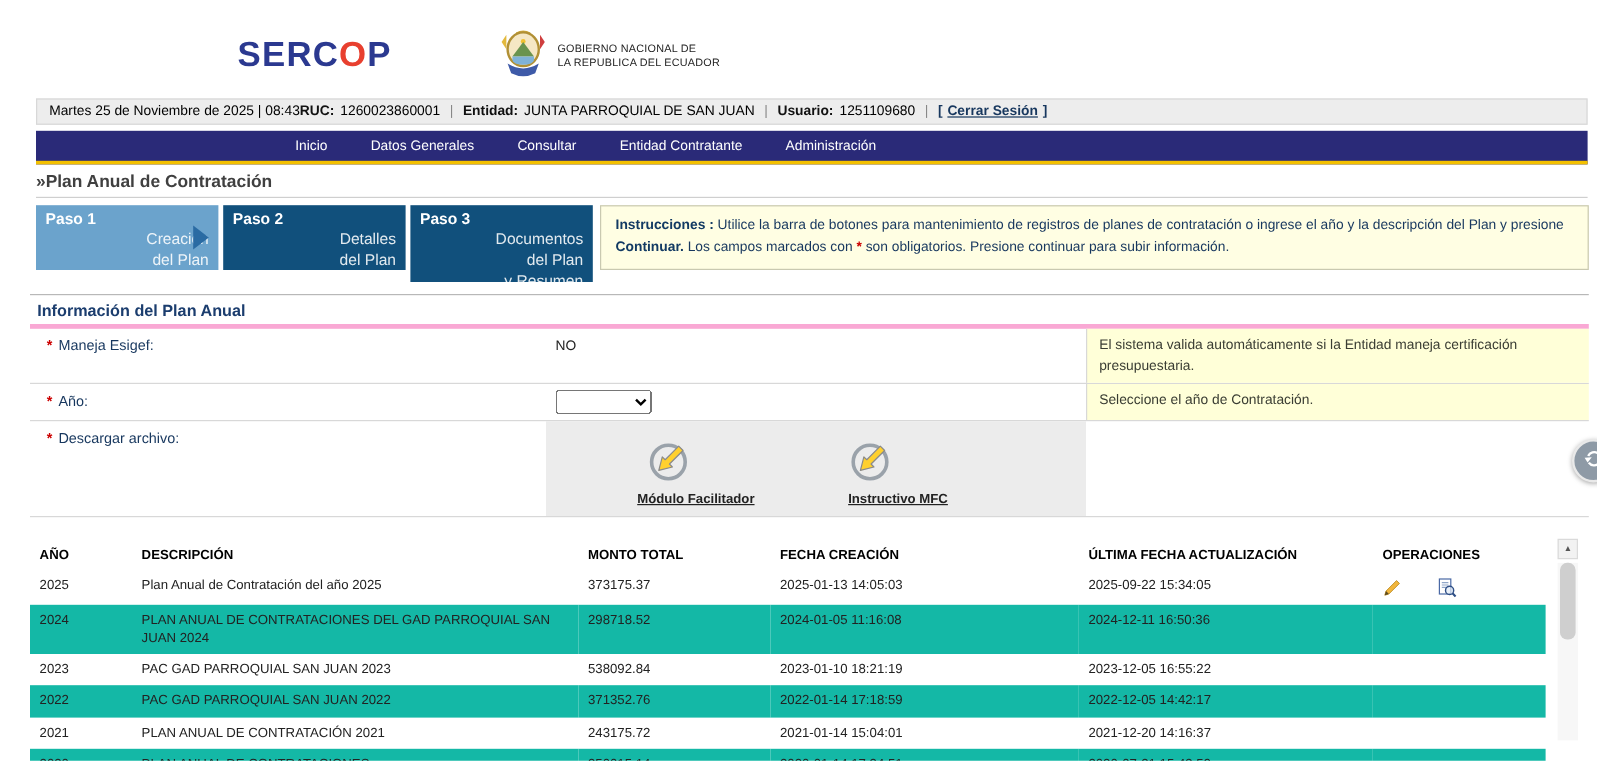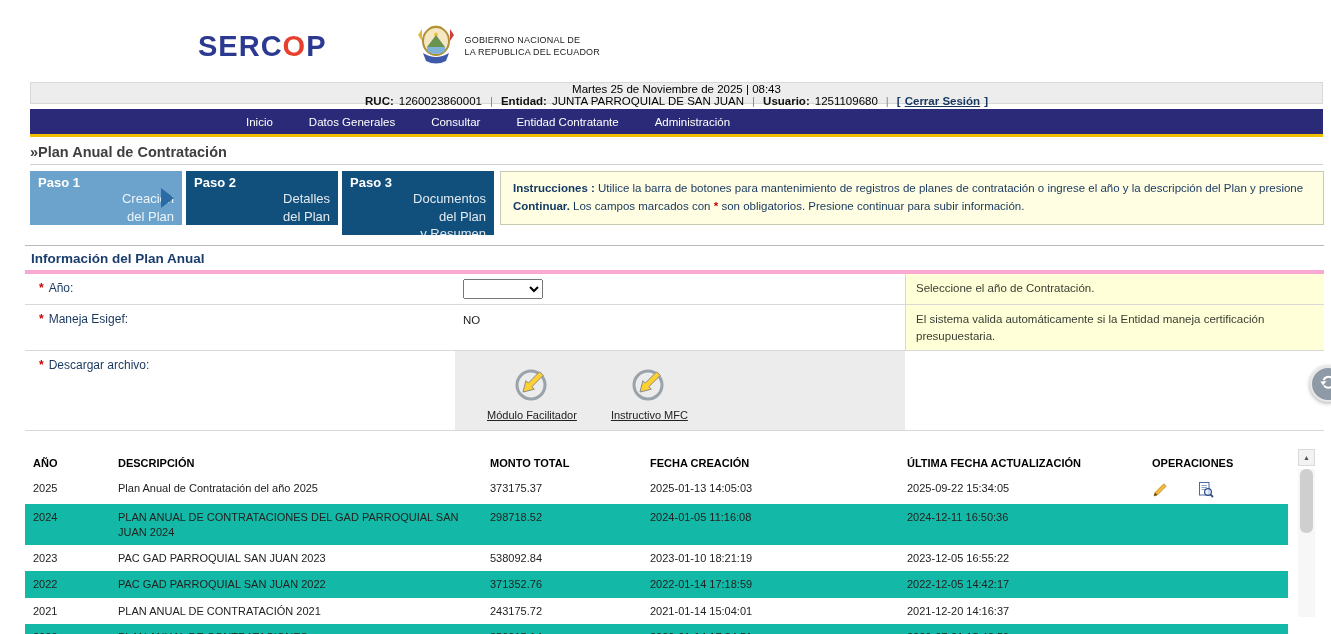--- a/index.html
+++ b/index.html
@@ -15,22 +15,22 @@
   .logo { margin-left: 168px; font-size: 29px; font-weight: bold; letter-spacing: 1px; white-space: nowrap; }
   .logo .lb { color: #2b3990; }
   .logo .lr { color: #e8402f; }
   .app-title { margin-left: 78px; font-size: 23px; font-weight: bold; color: #000; white-space: nowrap; }
   .gov { margin-left: 90px; display: flex; align-items: center; gap: 8px; }
   .gov-text { font-size: 9px; color: #222; line-height: 1.35; letter-spacing: .2px; white-space: nowrap; }
 
   
   .infobar {
     margin: 6px 8px 0 30px; height: 22px; background: #ededed; border: 1px solid #d8d8d8;
-    display: flex; align-items: center; justify-content: space-between; padding: 0 10px;
-    font-size: 11.5px; color: #000; white-space: nowrap; flex-direction: column;
+    display: flex; align-items: center; padding: 0 10px;
+    font-size: 11.5px; color: #000; white-space: nowrap;
   }
   .info-right { display: flex; align-items: center; gap: 5px; }
   .info-right b { color: #111; }
   .sep { color: #888; padding: 0 3px; }
   .logout { font-weight: bold; color: #17375e; display: flex; gap: 4px; }
   .logout .lnk { text-decoration: underline; cursor: pointer; }
 
   
   .nav {
     margin: 5px 8px 0 30px; background: #2a2a78; height: 28px;
@@ -74,21 +74,21 @@
   .row-anio select { width: 80px; height: 20px; font-size: 11px; font-family: "Liberation Sans", sans-serif; }
   .row-esigef { min-height: 42px; }
   .row-esigef .cell-mid { padding-top: 9px; }
   .row-descargar { min-height: 80px; }
   .cell-help {
     background: #ffffd8; border-left: 1px solid #d8d8d8; padding: 6px 10px;
     font-size: 11.5px; color: #3a3d33; line-height: 1.45;
   }
   .mid-gray { background: #ececec; display: flex; gap: 34px; padding: 10px 8px 8px 32px; align-items: flex-start; }
   .dl-item { display: flex; flex-direction: column; align-items: center; cursor: pointer; }
-  .dl-label { margin-top: 2px; font-size: 11px; font-weight: normal; color: #222; text-decoration: underline; }
+  .dl-label { margin-top: 2px; font-size: 11px; font-weight: bold; color: #222; text-decoration: underline; margin-left: 44px; }
 
   
   .table-wrap { margin: 18px 0 0 25px; display: flex; align-items: flex-start; }
   table.plans { border-collapse: collapse; table-layout: fixed; width: 1263px; }
   table.plans th { text-align: left; font-size: 11px; font-weight: bold; color: #000; padding: 8px 8px 6px; }
   table.plans td { font-size: 11px; color: #222; padding: 6px 8px; vertical-align: top; line-height: 1.3; }
   tr.alt td { background: #14b8a6; }
   .op-icons { display: flex; gap: 28px; align-items: center; }
   .op-icon { cursor: pointer; display: inline-flex; }
 
@@ -189,36 +189,36 @@
     <b>Continuar.</b>
     <span>Los campos marcados con</span>
     <span class="req">*</span>
     <span>son obligatorios. Presione continuar para subir información.</span>
   </div>
 </div>
 
 <div class="form-section">
   <div class="form-title">Información del Plan Anual</div>
 
+  <div class="form-row row-esigef">
+    <div class="cell-label">
+      <span class="req">*</span><span>Maneja Esigef:</span>
+    </div>
+    <div class="cell-mid">NO</div>
+    <div class="cell-help">El sistema valida automáticamente si la Entidad maneja certificación presupuestaria.</div>
+  </div>
+
   <div class="form-row row-anio">
     <div class="cell-label">
       <span class="req">*</span><span>Año:</span>
     </div>
     <div class="cell-mid">
       <select><option></option></select>
     </div>
     <div class="cell-help">Seleccione el año de Contratación.</div>
-  </div>
-
-  <div class="form-row row-esigef">
-    <div class="cell-label">
-      <span class="req">*</span><span>Maneja Esigef:</span>
-    </div>
-    <div class="cell-mid">NO</div>
-    <div class="cell-help">El sistema valida automáticamente si la Entidad maneja certificación presupuestaria.</div>
   </div>
 
   <div class="form-row row-descargar">
     <div class="cell-label">
       <span class="req">*</span><span>Descargar archivo:</span>
     </div>
     <div class="cell-mid mid-gray">
       <div class="dl-item">
         <span>
           <svg width="44" height="44" viewBox="0 0 44 44">

